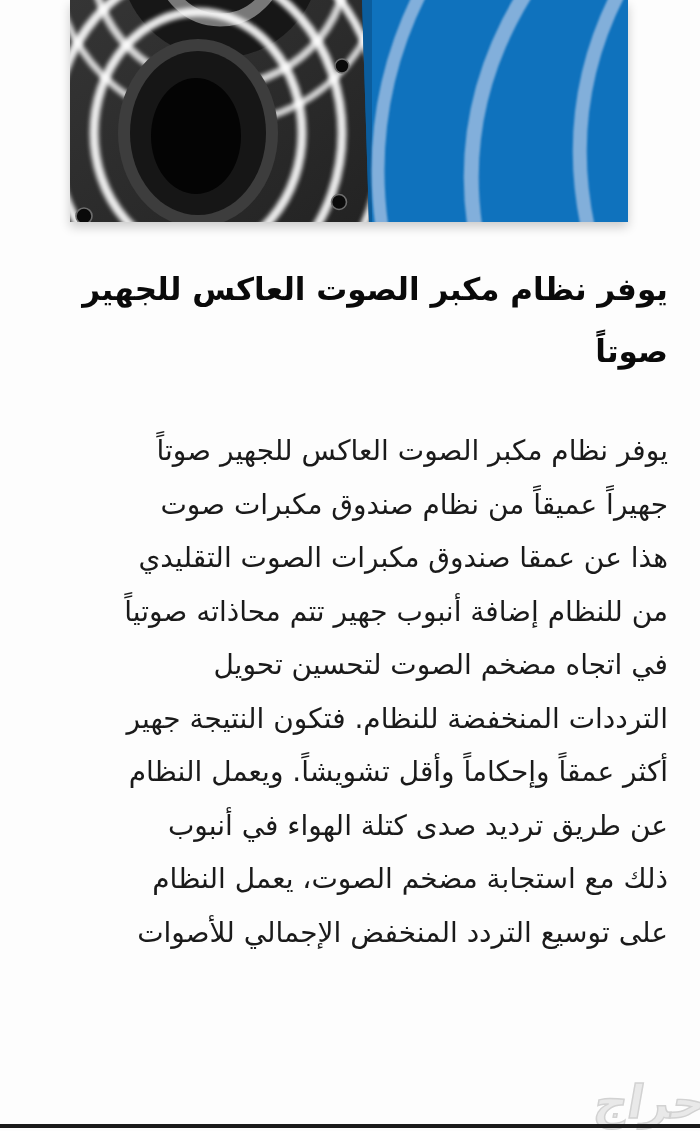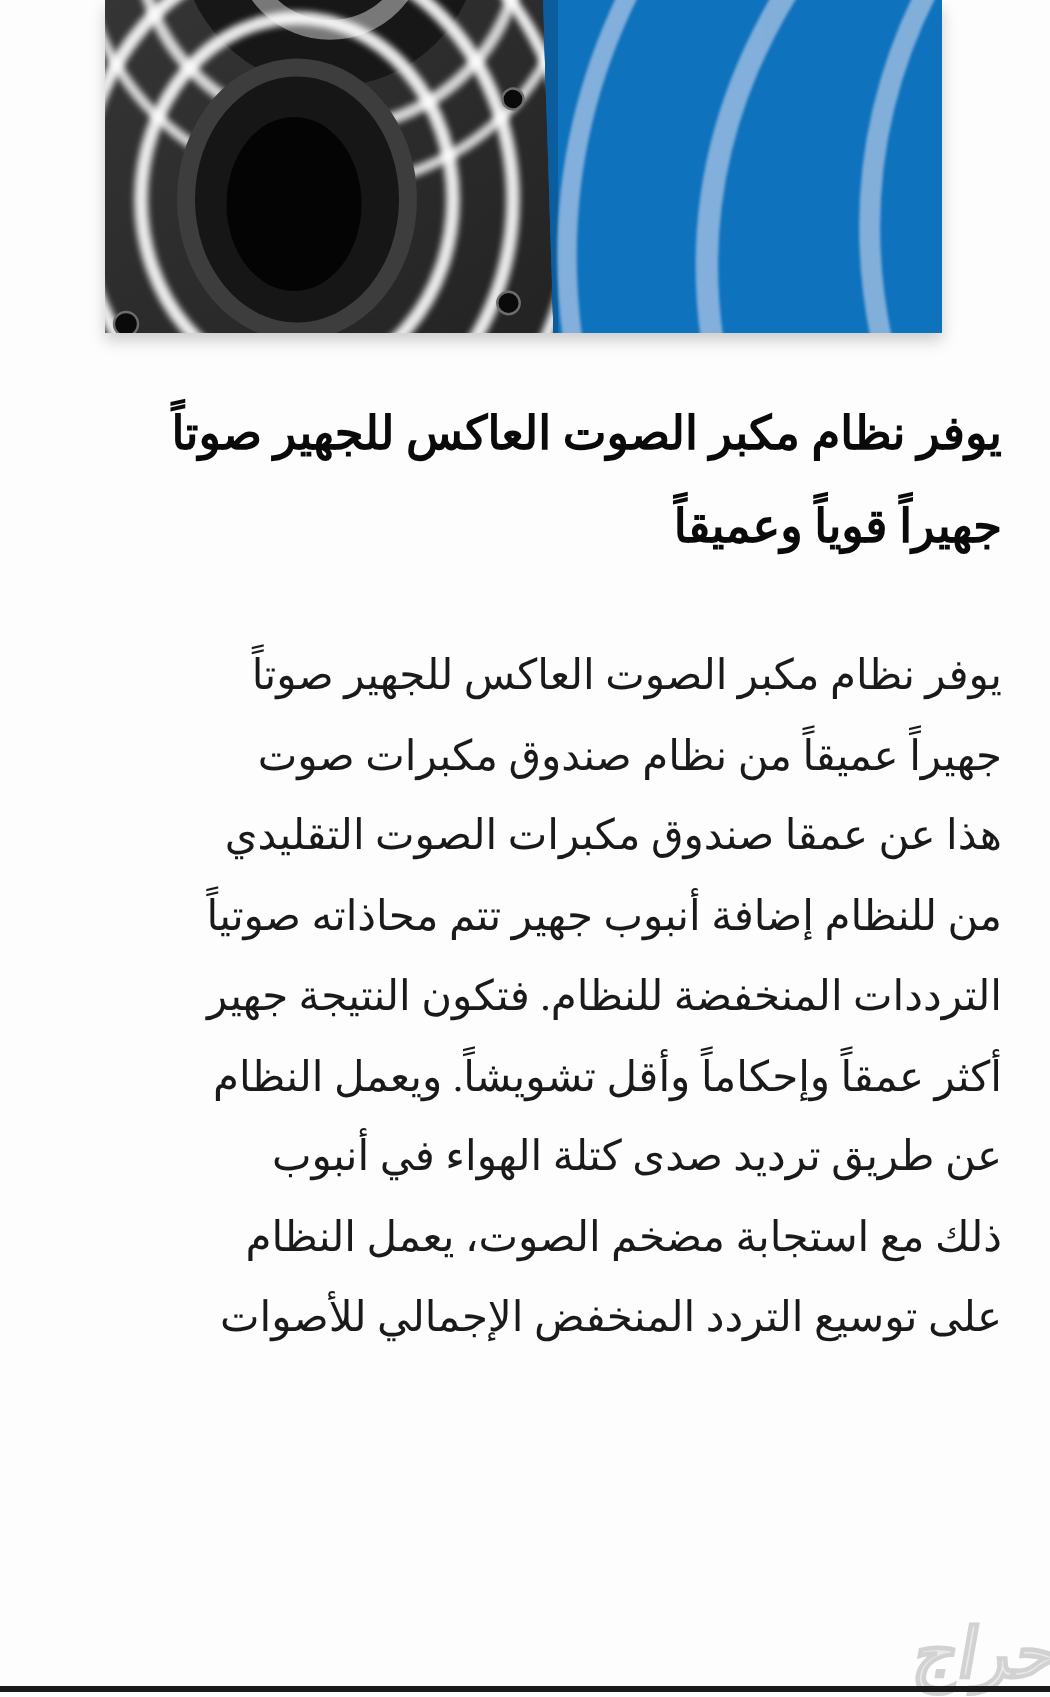--- a/index.html
+++ b/index.html
@@ -20,21 +20,20 @@
   body{
     font-family:"DejaVu Sans", sans-serif;
     background:#ffffff;
   }
   .page{
     position:relative;
     width:700px;
     height:1131px;
     background:var(--bg, #fdfdfd);
     overflow:hidden;
-    font-family:Liberation Serif, serif;
   }
   .hero{
     position:absolute;
     left:70px; top:0;
     width:558px; height:222px;
     box-shadow:0 5px 10px rgba(0,0,0,0.20);
     background:#111;
   }
   .hero svg{ display:block; width:558px; height:222px; }
 
@@ -149,28 +148,28 @@
           <path d="M350 -6 Q 295 105 312 228" stroke-width="13"></path>
           <path d="M455 -6 Q 387 105 405 228" stroke-width="15"></path>
           <path d="M548 -6 Q 492 105 518 228" stroke-width="14"></path>
         </g>
       </g>
     </svg>
   </div>
 
   <h1 class="heading">
     <div>يوفر نظام مكبر الصوت العاكس للجهير صوتاً</div>
-    <div>جهيراً قوياً وعميقاً</div>
   </h1>
 
   <div class="body-text">
     <div>يوفر نظام مكبر الصوت العاكس للجهير صوتاً</div>
     <div>جهيراً عميقاً من نظام صندوق مكبرات صوت</div>
     <div>هذا عن عمقا صندوق مكبرات الصوت التقليدي</div>
     <div>من للنظام إضافة أنبوب جهير تتم محاذاته صوتياً</div>
+    <div>في اتجاه مضخم الصوت لتحسين تحويل</div>
     <div>الترددات المنخفضة للنظام. فتكون النتيجة جهير</div>
     <div>أكثر عمقاً وإحكاماً وأقل تشويشاً. ويعمل النظام</div>
     <div>عن طريق ترديد صدى كتلة الهواء في أنبوب</div>
     <div>ذلك مع استجابة مضخم الصوت، يعمل النظام</div>
     <div>على توسيع التردد المنخفض الإجمالي للأصوات</div>
   </div>
 
   <div class="watermark">حراج</div>
 
   <div class="bottom-divider"></div>

